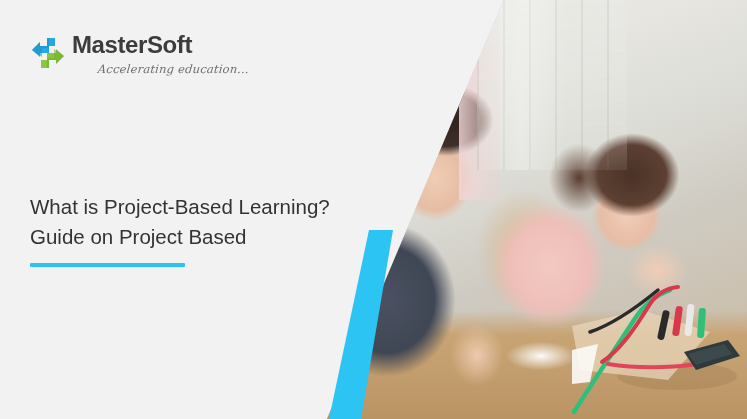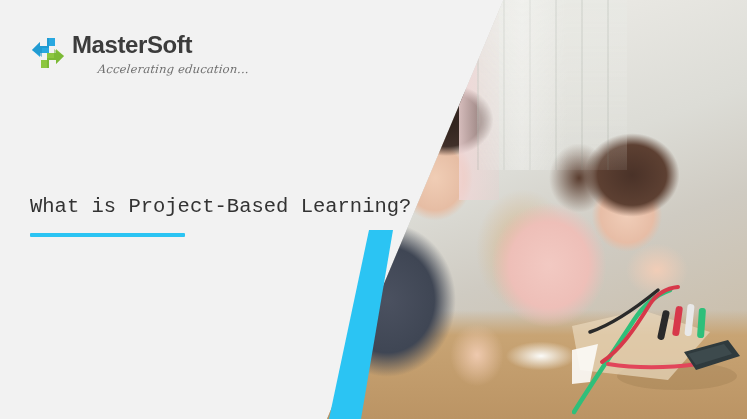--- a/index.html
+++ b/index.html
@@ -145,21 +145,20 @@
     left: 30px;
     top: 192px;
     width: 330px;
   }
   .headline-line {
     font-size: 20.5px;
     line-height: 30px;
     color: #333333;
     font-weight: normal;
     white-space: nowrap;
-    font-family: Liberation Mono, monospace;
   }
   .headline-rule {
     margin-top: 11px;
     width: 155px;
     height: 4px;
     background: #2bc4f3;
     border-radius: 1px;
   }
 </style>
 </head>
@@ -212,16 +211,17 @@
       <path d="M34 20 L26 28 L26 24 L19 24 L19 32 L17 32 L17 22 L24 22 L24 13 Z" fill="#6aab2b" opacity="0.5"></path>
     </svg>
     <div class="logo-text">
       <div class="logo-word">MasterSoft</div>
       <div class="logo-tagline">Accelerating education...</div>
     </div>
   </div>
 
   <div class="headline">
     <div class="headline-line">What is Project-Based Learning?</div>
+    <div class="headline-line">Guide on Project Based</div>
     <div class="headline-rule"></div>
   </div>
 
 </div>
 
 </body></html>

